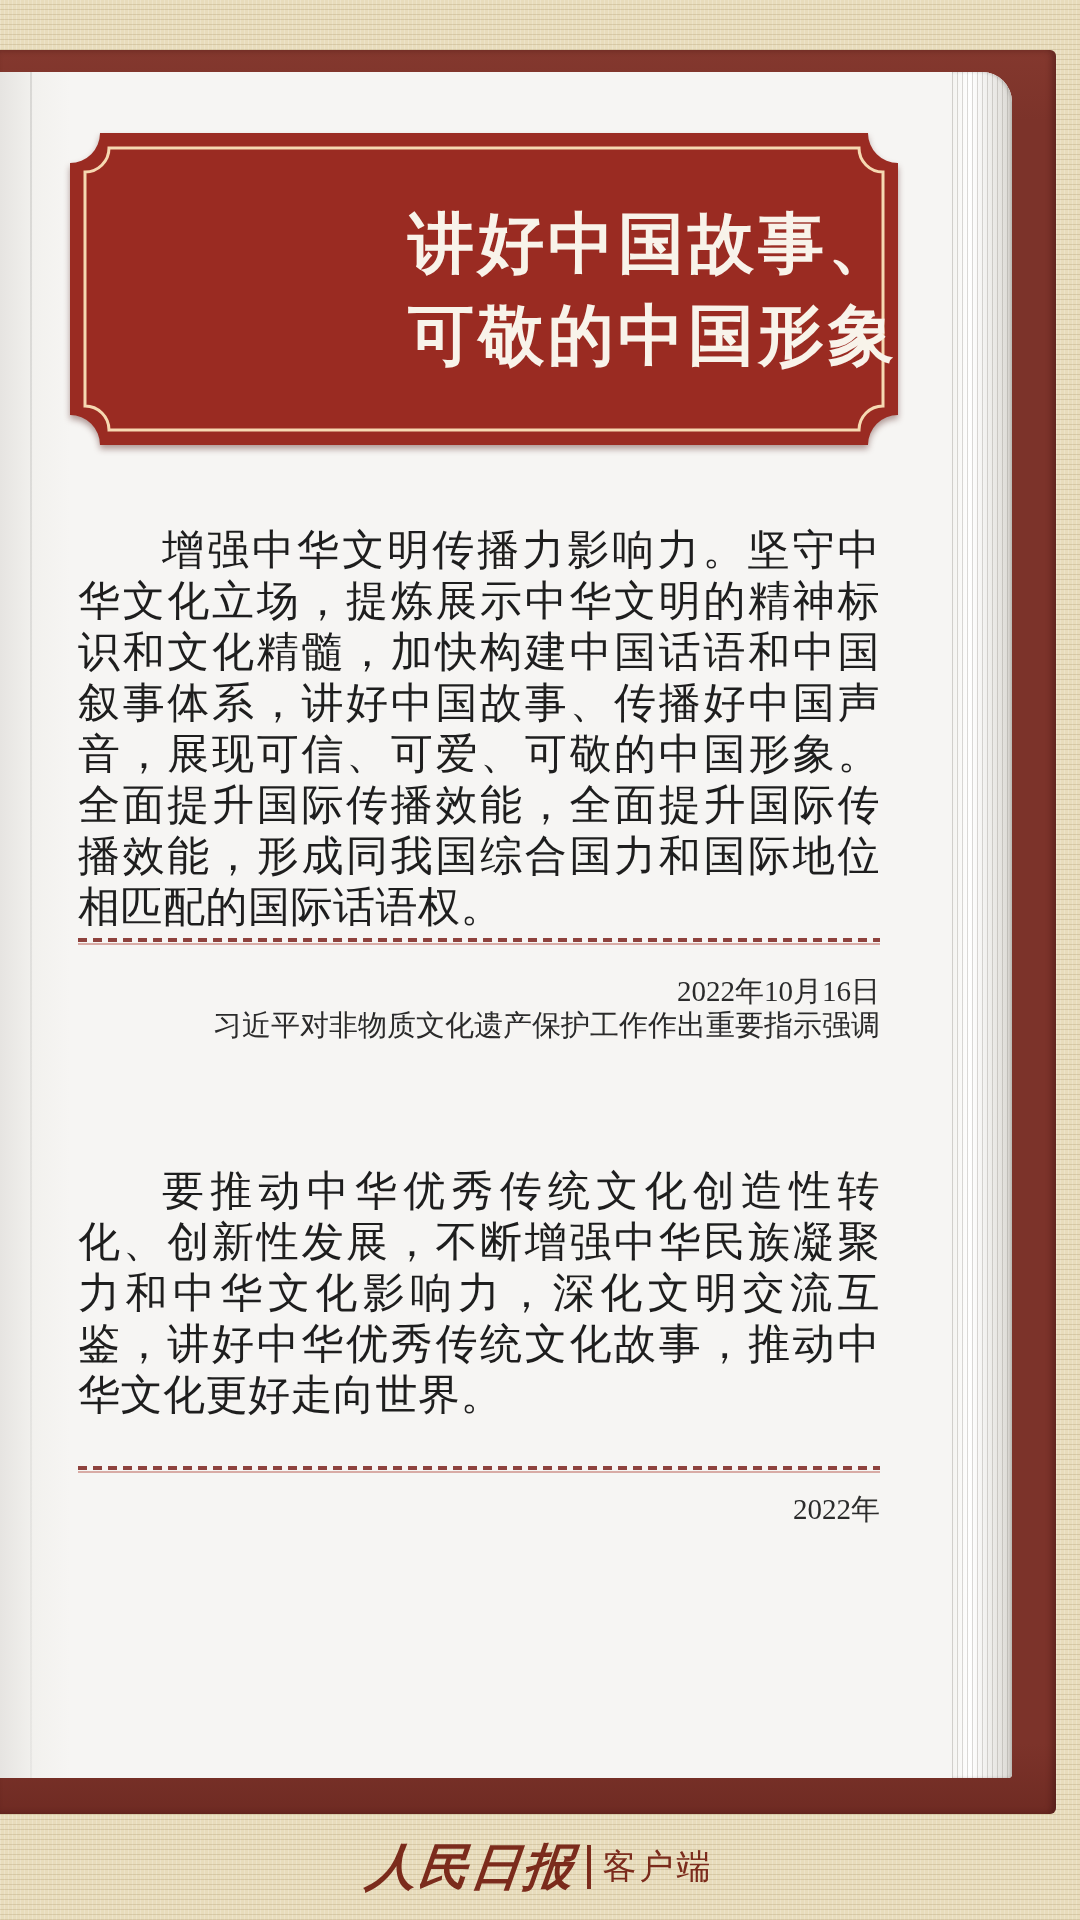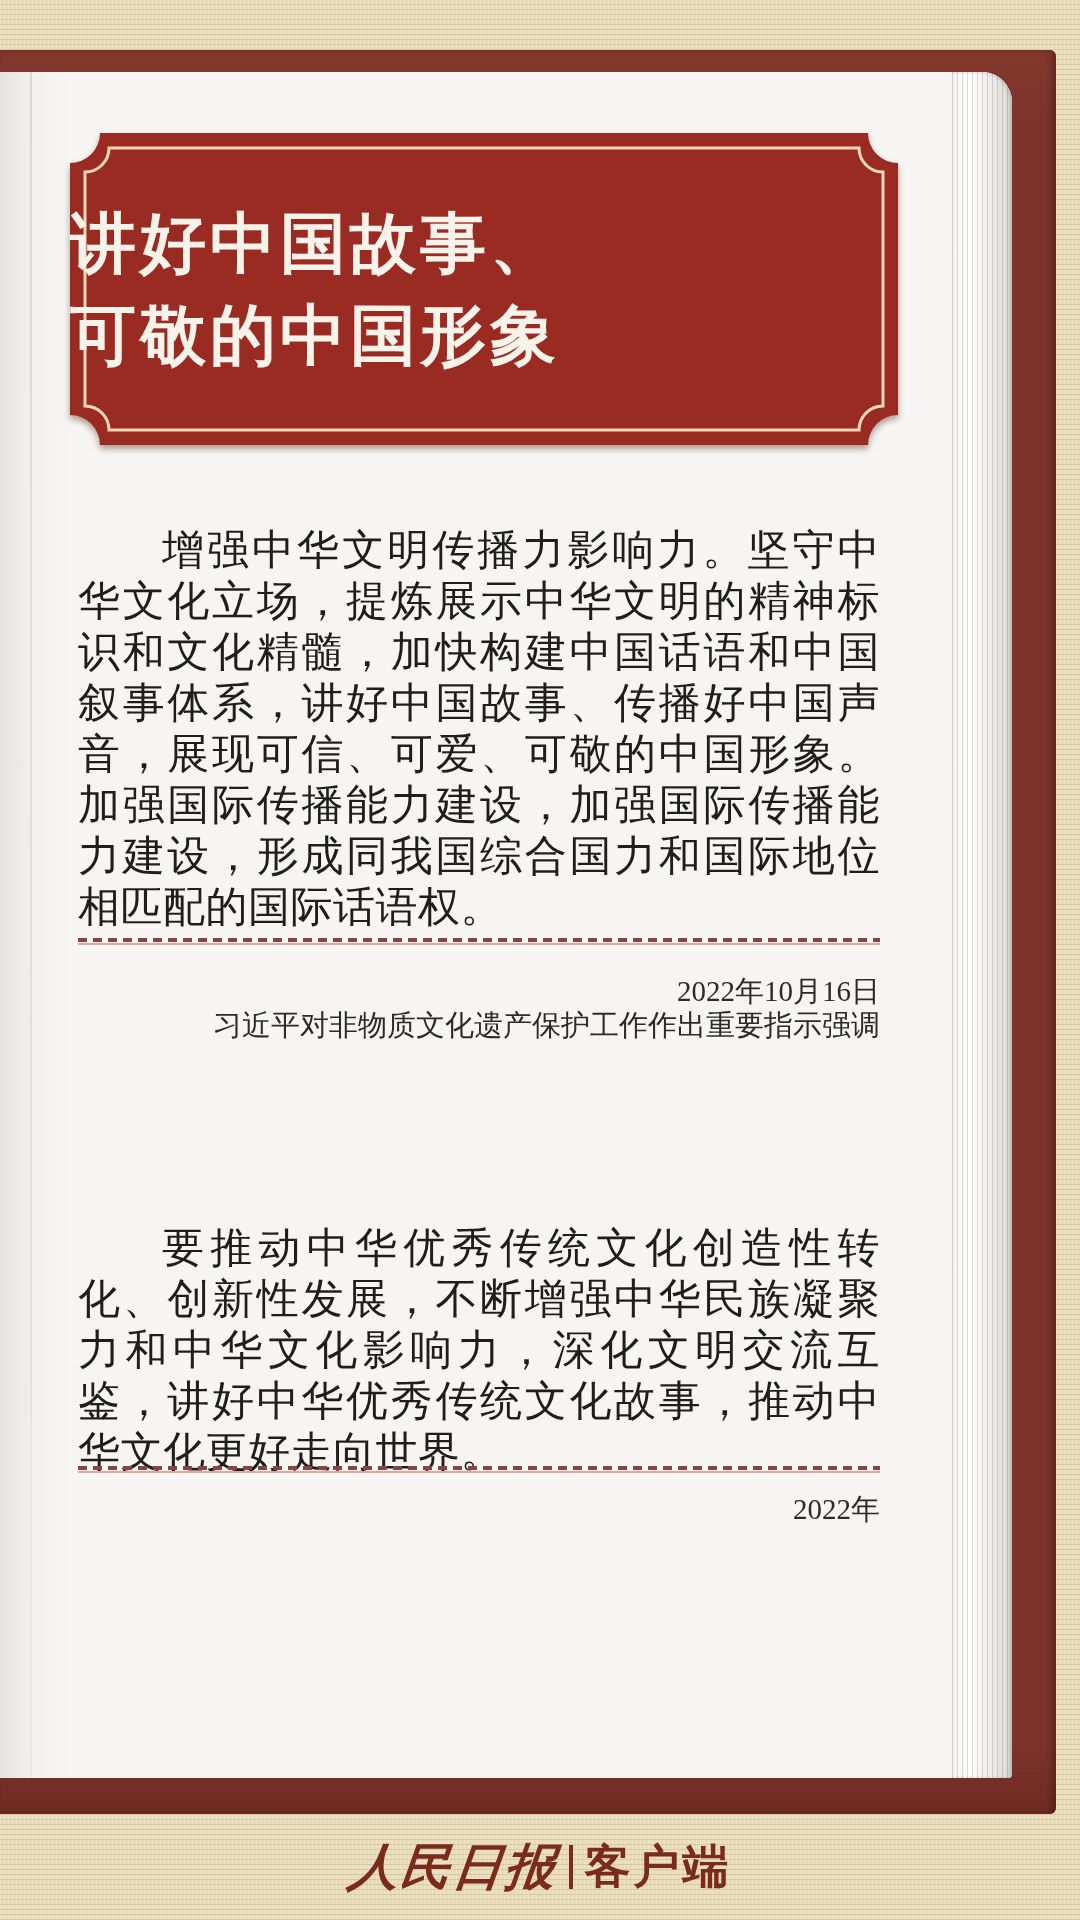--- a/index.html
+++ b/index.html
@@ -42,33 +42,33 @@
     box-shadow:inset -2px 0 3px rgba(90,85,78,.25);
   }
   
   .title-plaque{
     position:absolute;left:70px;top:133px;width:828px;height:312px;
     filter:drop-shadow(0 4px 3px rgba(70,15,10,.40));
   }
   .title-plaque svg{position:absolute;inset:0;}
   .plaque-title{
     position:absolute;inset:0;display:flex;flex-direction:column;
-    align-items:flex-start;justify-content:center;
+    align-items:flex-end;justify-content:center;
     font-family:"Liberation Sans","DejaVu Sans",sans-serif;
     font-weight:900;font-size:66px;line-height:92px;letter-spacing:4px;
     color:#f8f3ea;text-align:center;
   }
   
   .quote-text{
     position:absolute;left:78px;width:802px;margin:0;
     font-size:42px;line-height:51px;color:#1e1e1e;
     text-align:justify;text-indent:2em;letter-spacing:.5px;
   }
   .quote-1{top:525px;}
-  .quote-2{top:1223px;}
+  .quote-2{top:1166px;}
   
   .quote-separator{
     position:absolute;left:78px;width:802px;height:8px;
   }
   .quote-separator .dashes{
     position:absolute;left:0;top:0;width:100%;height:4px;
     background:repeating-linear-gradient(90deg,#8e423d 0 9px, rgba(0,0,0,0) 9px 15px);
   }
   .quote-separator .underline{
     position:absolute;left:0;top:5px;width:100%;height:2px;background:#d8aba5;
@@ -90,21 +90,21 @@
     color:#7b2b1c;
   }
   .brand-script{
     font-family:"Liberation Serif","DejaVu Serif",serif;
     font-style:italic;font-weight:700;font-size:50px;letter-spacing:2px;
     transform:skewX(-6deg);
   }
   .brand-divider{width:4px;height:44px;background:#7b2b1c;}
   .brand-suffix{
     font-family:"Liberation Sans","DejaVu Sans",sans-serif;
-    font-weight:700;font-size:46px;letter-spacing:3px;
+    font-weight:400;font-size:34px;letter-spacing:3px;
   }
 </style>
 </head>
 <body>
 
 <div class="stage">
 
   <div class="book-cover"></div>
 
   <div class="book-page">
@@ -116,21 +116,21 @@
     <svg viewBox="0 0 828 312" width="828" height="312" aria-hidden="true">
       <path d="M30,0 H798 A30,30 0 0 0 828,30 V282 A30,30 0 0 0 798,312 H30 A30,30 0 0 0 0,282 V30 A30,30 0 0 0 30,0 Z" fill="#9a2b22"></path>
       <path transform="translate(15,15)" d="M24,0 H774 A24,24 0 0 0 798,24 V258 A24,24 0 0 0 774,282 H24 A24,24 0 0 0 0,258 V24 A24,24 0 0 0 24,0 Z" fill="none" stroke="#f6d9b2" stroke-width="3"></path>
     </svg>
     <div class="plaque-title">
       <span>讲好中国故事、</span>
       <span>可敬的中国形象</span>
     </div>
   </div>
 
-  <p class="quote-text quote-1">增强中华文明传播力影响力。坚守中华文化立场，提炼展示中华文明的精神标识和文化精髓，加快构建中国话语和中国叙事体系，讲好中国故事、传播好中国声音，展现可信、可爱、可敬的中国形象。加强国际传播能力建设，加强国际传播能力建设，形成同我国综合国力和国际地位相匹配的国际话语权。</p>
+  <p class="quote-text quote-1">增强中华文明传播力影响力。坚守中华文化立场，提炼展示中华文明的精神标识和文化精髓，加快构建中国话语和中国叙事体系，讲好中国故事、传播好中国声音，展现可信、可爱、可敬的中国形象。全面提升国际传播效能，全面提升国际传播效能，形成同我国综合国力和国际地位相匹配的国际话语权。</p>
 
   <div class="quote-separator sep-1">
     <div class="dashes"></div>
     <div class="underline"></div>
   </div>
 
   <div class="attribution attr-1">
     <div>2022年10月16日</div>
     <div>习近平对非物质文化遗产保护工作作出重要指示强调</div>
   </div>

